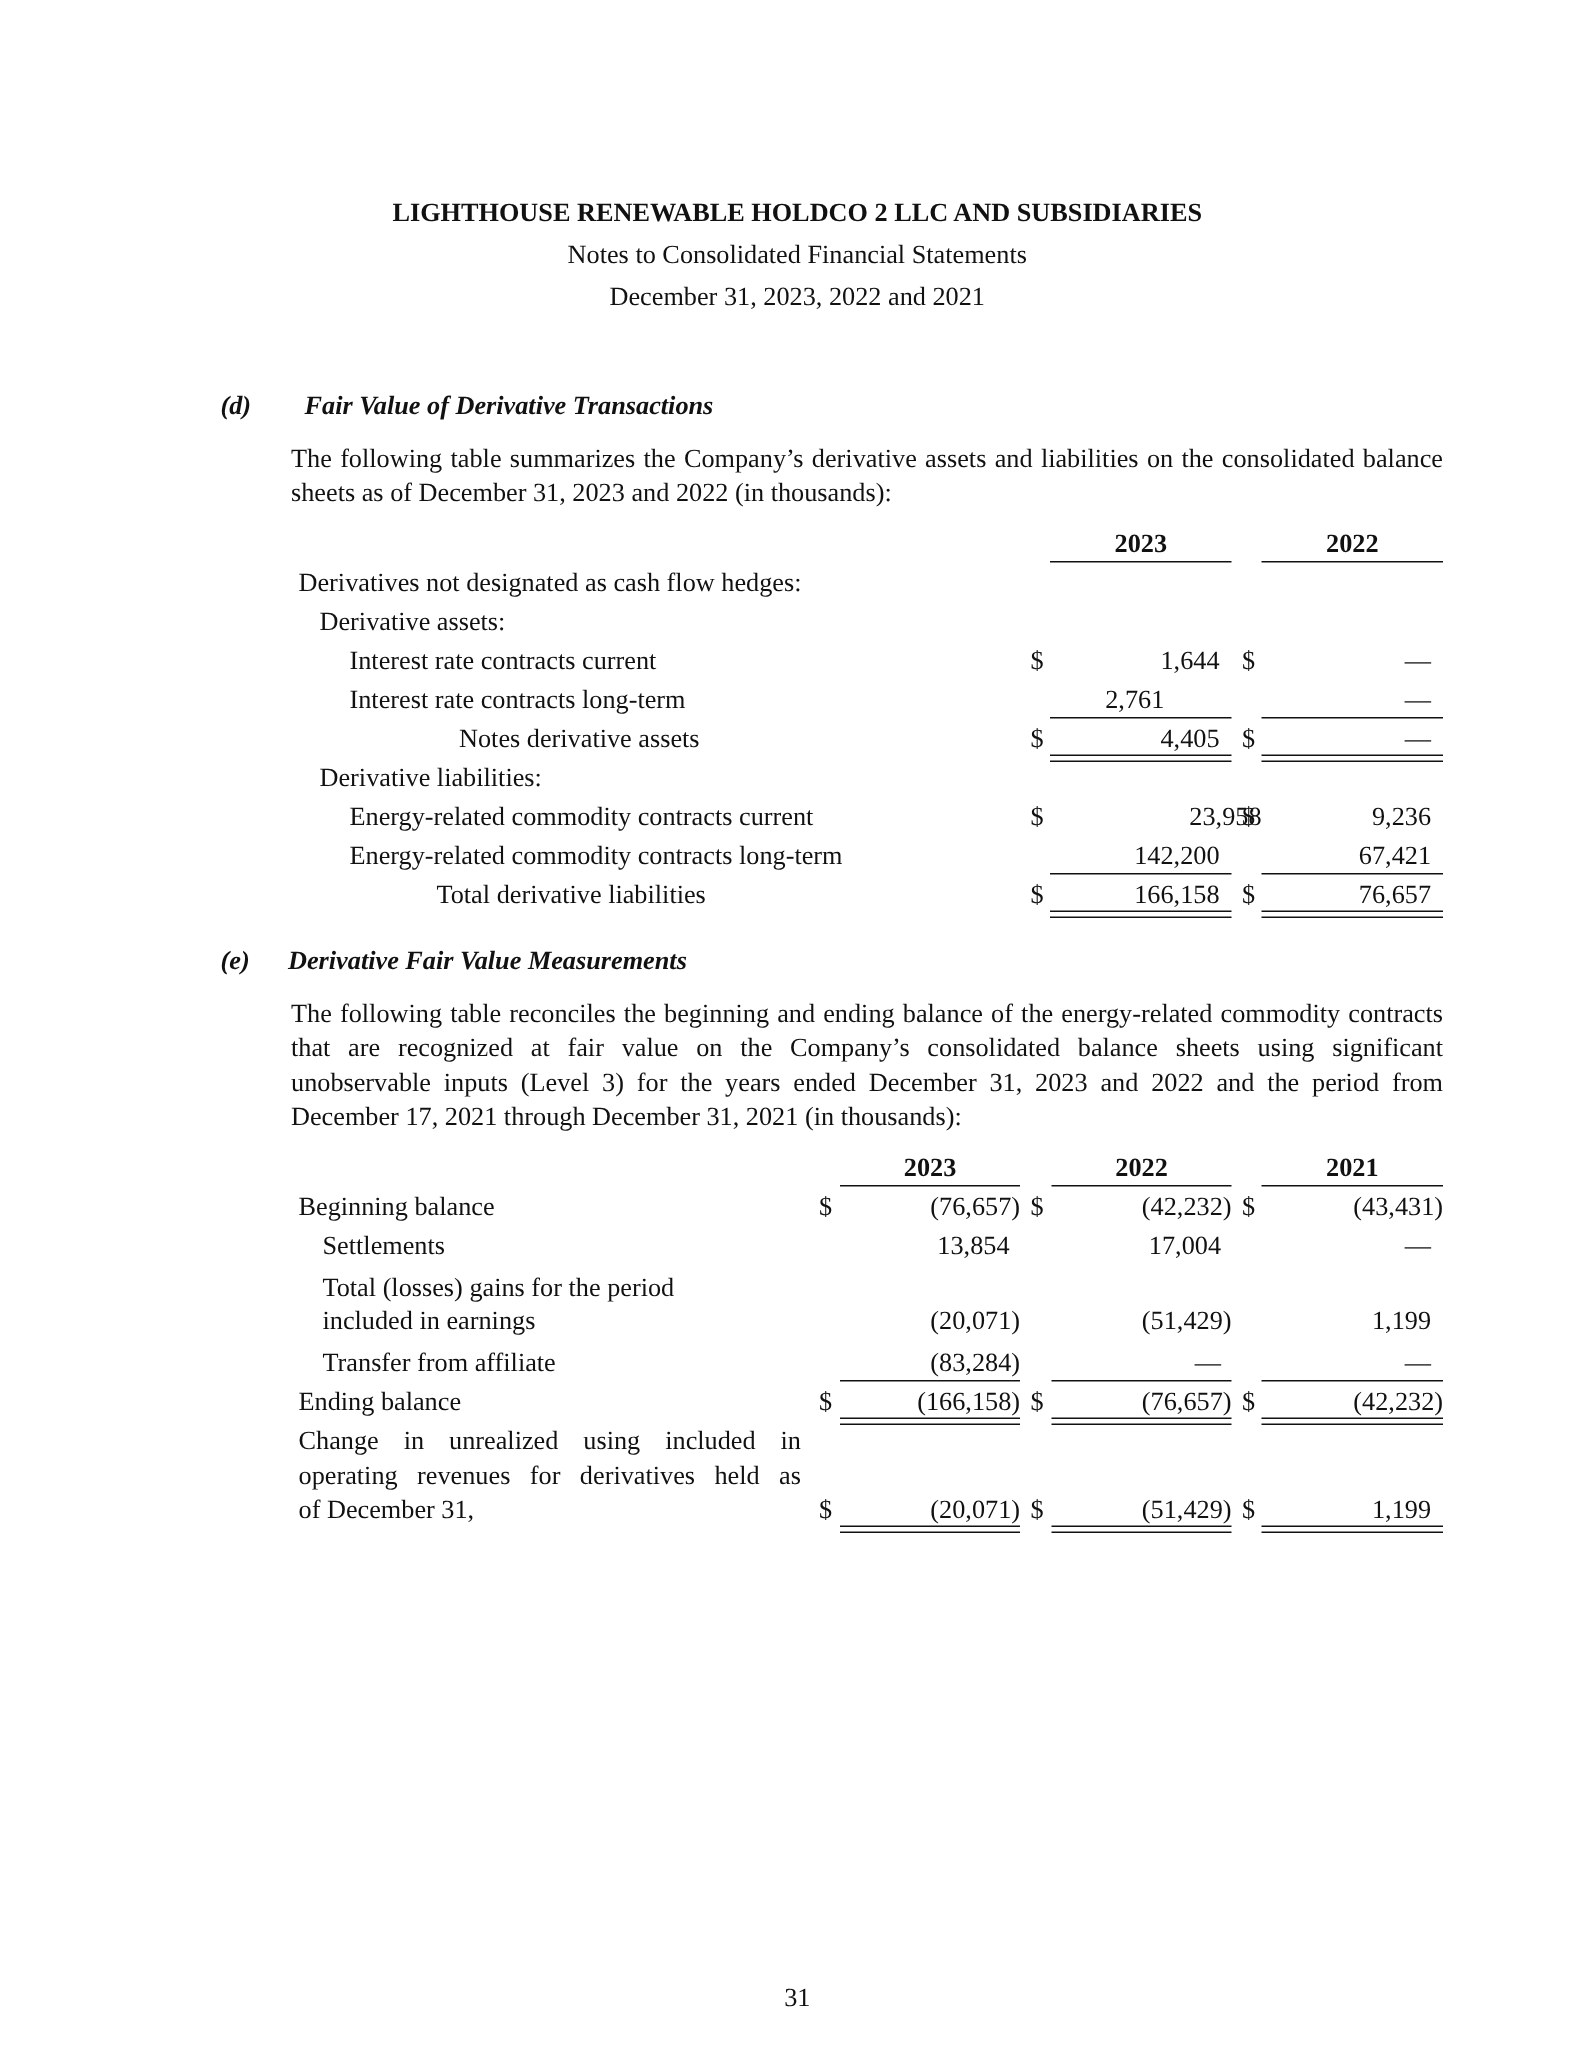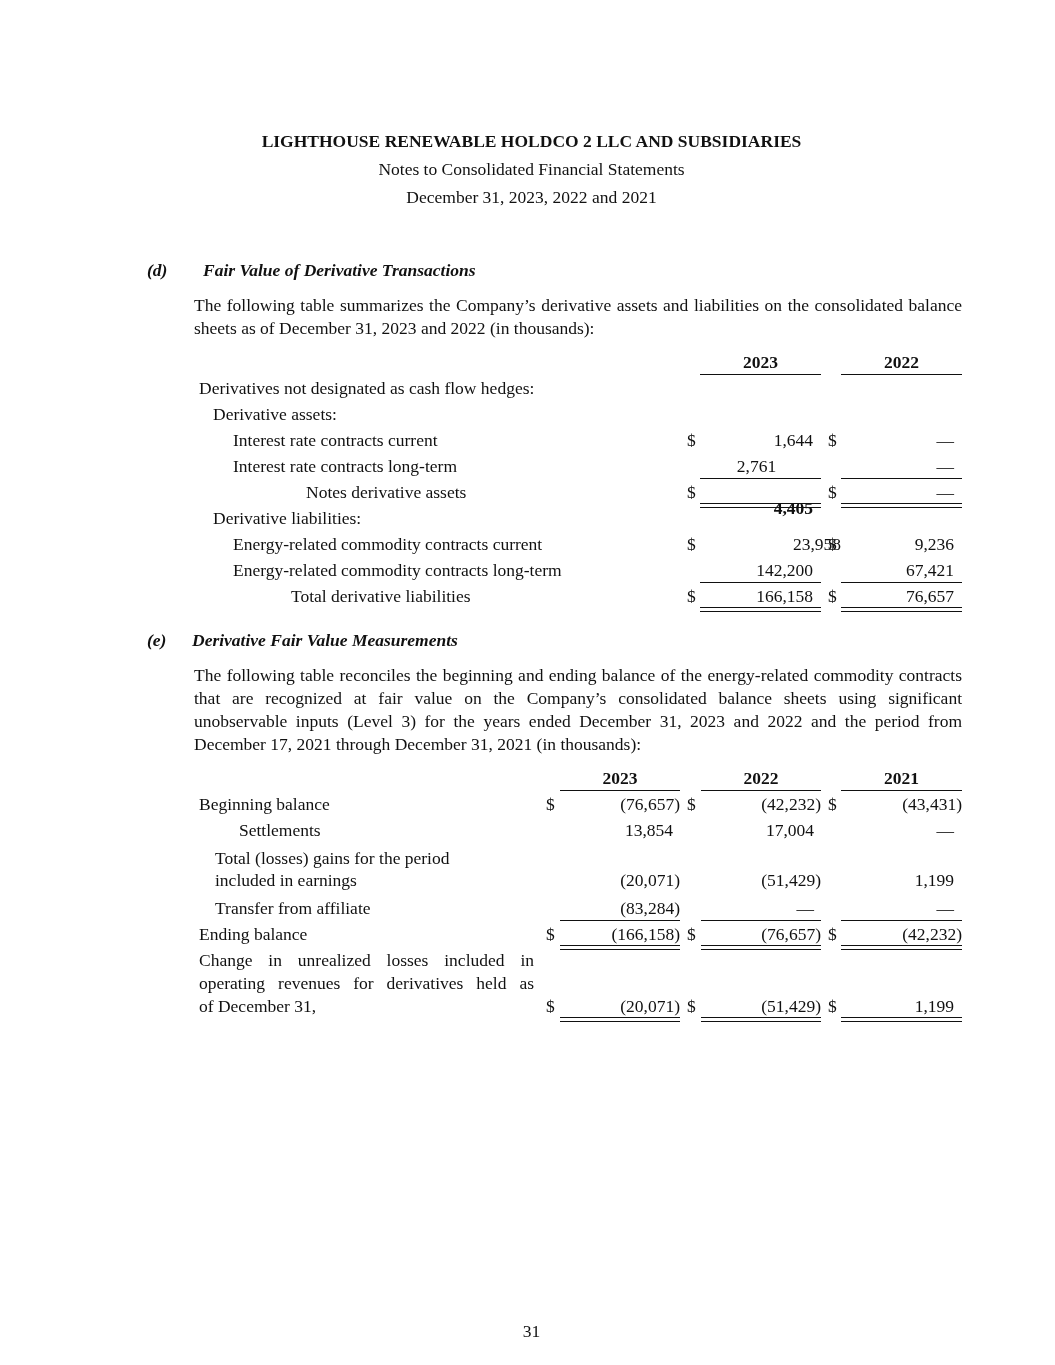--- a/index.html
+++ b/index.html
@@ -56,21 +56,21 @@
       <div class="abs" style="left:233px; top:456px;">Interest rate contracts long-term</div>
       <div class="num" style="left:700px; width:113px; top:456px;text-align:center;">2,761</div>
       <div class="num" style="left:841px; width:113px; top:456px;">—</div>
     </div>
     <div class="line" style="left:700px; width:121px; top:478px;"></div>
     <div class="line" style="left:841px; width:121px; top:478px;"></div>
 
     <div>
       <div class="abs" style="left:306px; top:482px;">Notes derivative assets</div>
       <div class="dollar" style="left:687px; top:482px;">$</div>
-      <div class="num" style="left:700px; width:113px; top:498px;font-weight:bold;">4,405</div>
+      <div class="num" style="left:700px; width:113px; top:482px;">4,405</div>
       <div class="dollar" style="left:828px; top:482px;">$</div>
       <div class="num" style="left:841px; width:113px; top:482px;">—</div>
     </div>
     <div class="dline" style="left:700px; width:121px; top:503px;"></div>
     <div class="dline" style="left:841px; width:121px; top:503px;"></div>
 
     <div class="abs" style="left:213px; top:508px;">Derivative liabilities:</div>
 
     <div>
       <div class="abs" style="left:233px; top:534px;">Energy-related commodity contracts current</div>
@@ -117,21 +117,21 @@
       <div class="abs" style="left:199px; top:794px;">Beginning balance</div>
       <div class="dollar" style="left:546px; top:794px;">$</div>
       <div class="num" style="left:560px; width:120px; top:794px;">(76,657)</div>
       <div class="dollar" style="left:687px; top:794px;">$</div>
       <div class="num" style="left:701px; width:120px; top:794px;">(42,232)</div>
       <div class="dollar" style="left:828px; top:794px;">$</div>
       <div class="num" style="left:841px; width:121px; top:794px;">(43,431)</div>
     </div>
 
     <div>
-      <div class="abs" style="left:215px; top:820px;margin-left:24px;">Settlements</div>
+      <div class="abs" style="left:215px; top:820px;">Settlements</div>
       <div class="num" style="left:560px; width:113px; top:820px;">13,854</div>
       <div class="num" style="left:701px; width:113px; top:820px;">17,004</div>
       <div class="num" style="left:841px; width:113px; top:820px;">—</div>
     </div>
 
     <div>
       <div class="abs" style="left:215px; top:848px;">Total (losses) gains for the period</div>
       <div class="abs" style="left:215px; top:870px;">included in earnings</div>
       <div class="num" style="left:560px; width:120px; top:870px;">(20,071)</div>
       <div class="num" style="left:701px; width:120px; top:870px;">(51,429)</div>
@@ -155,21 +155,21 @@
       <div class="dollar" style="left:687px; top:924px;">$</div>
       <div class="num" style="left:701px; width:120px; top:924px;">(76,657)</div>
       <div class="dollar" style="left:828px; top:924px;">$</div>
       <div class="num" style="left:841px; width:121px; top:924px;">(42,232)</div>
     </div>
     <div class="dline" style="left:560px; width:120px; top:945px;"></div>
     <div class="dline" style="left:701px; width:120px; top:945px;"></div>
     <div class="dline" style="left:841px; width:121px; top:945px;"></div>
 
     <div>
-      <div class="abs" style="left:199px; top:950px; width:335px; text-align:justify; text-align-last:justify; white-space:normal;">Change in unrealized losses included in</div>
+      <div class="abs" style="left:199px; top:950px; width:335px; text-align:justify; text-align-last:justify; white-space:normal;">Change in unrealized using included in</div>
       <div class="abs" style="left:199px; top:973px; width:335px; text-align:justify; text-align-last:justify; white-space:normal;">operating revenues for derivatives held as</div>
       <div class="abs" style="left:199px; top:996px;">of December 31,</div>
       <div class="dollar" style="left:546px; top:996px;">$</div>
       <div class="num" style="left:560px; width:120px; top:996px;">(20,071)</div>
       <div class="dollar" style="left:687px; top:996px;">$</div>
       <div class="num" style="left:701px; width:120px; top:996px;">(51,429)</div>
       <div class="dollar" style="left:828px; top:996px;">$</div>
       <div class="num" style="left:841px; width:113px; top:996px;">1,199</div>
     </div>
     <div class="dline" style="left:560px; width:120px; top:1017px;"></div>

